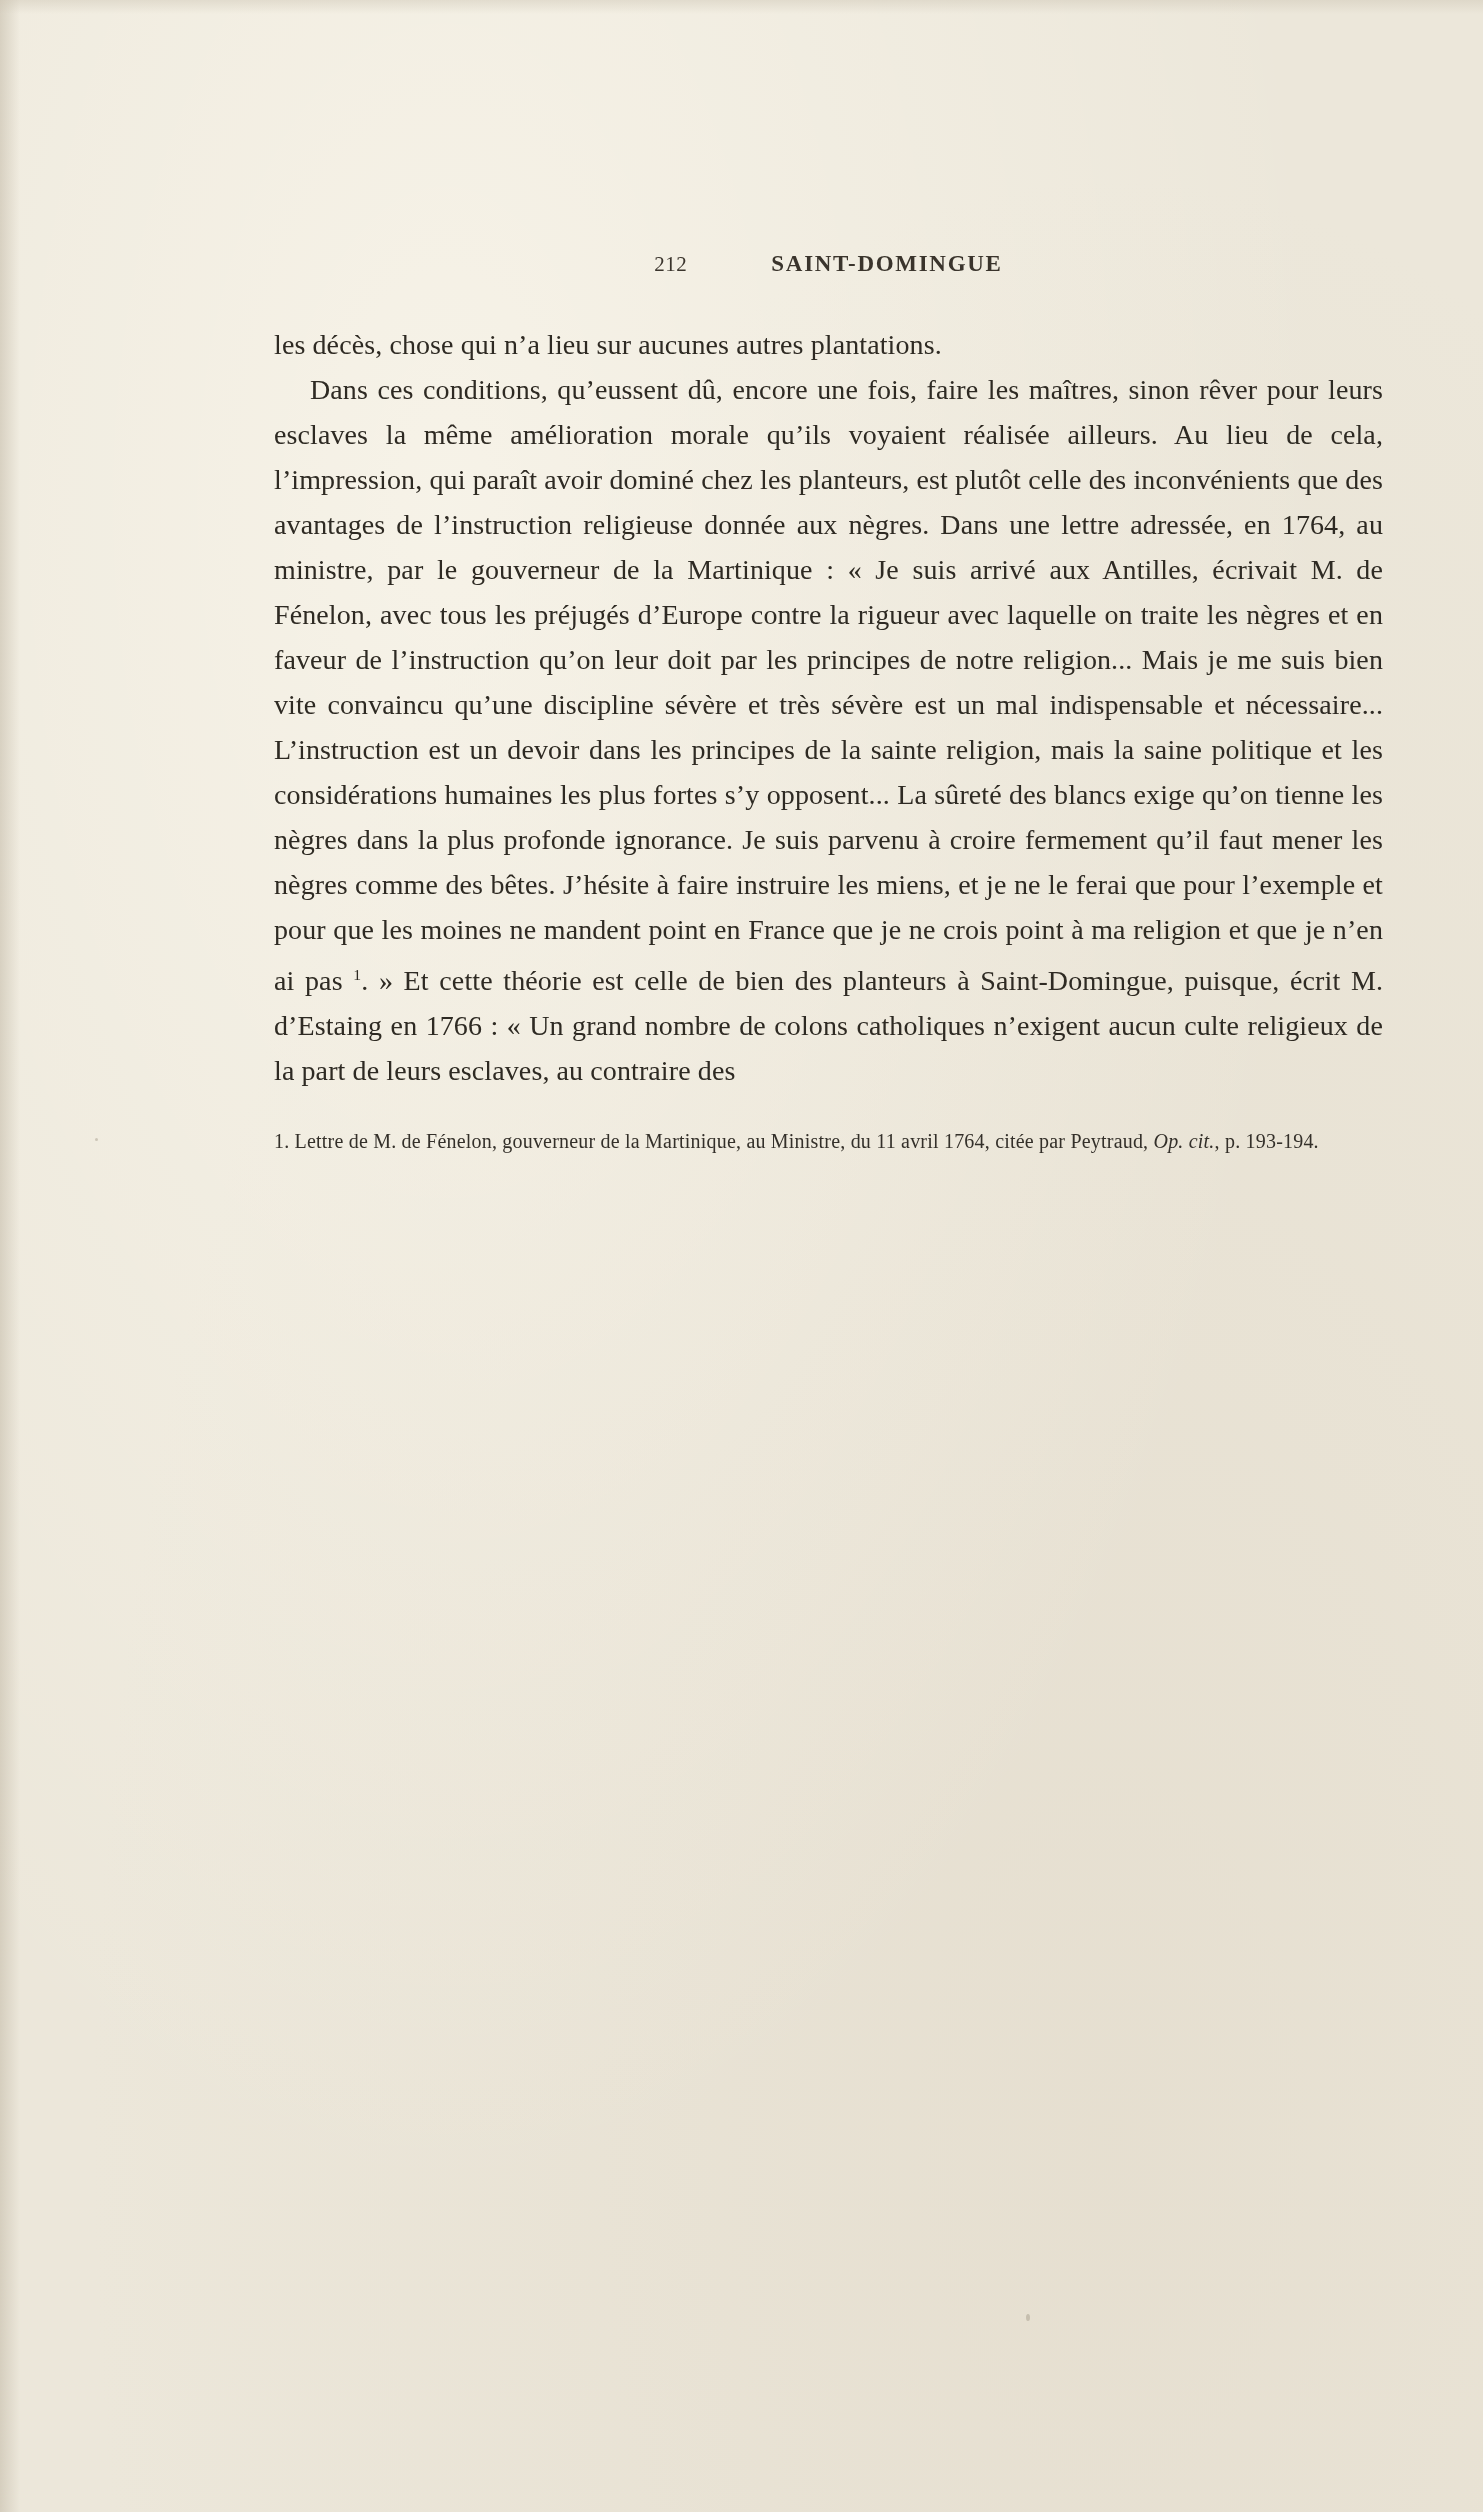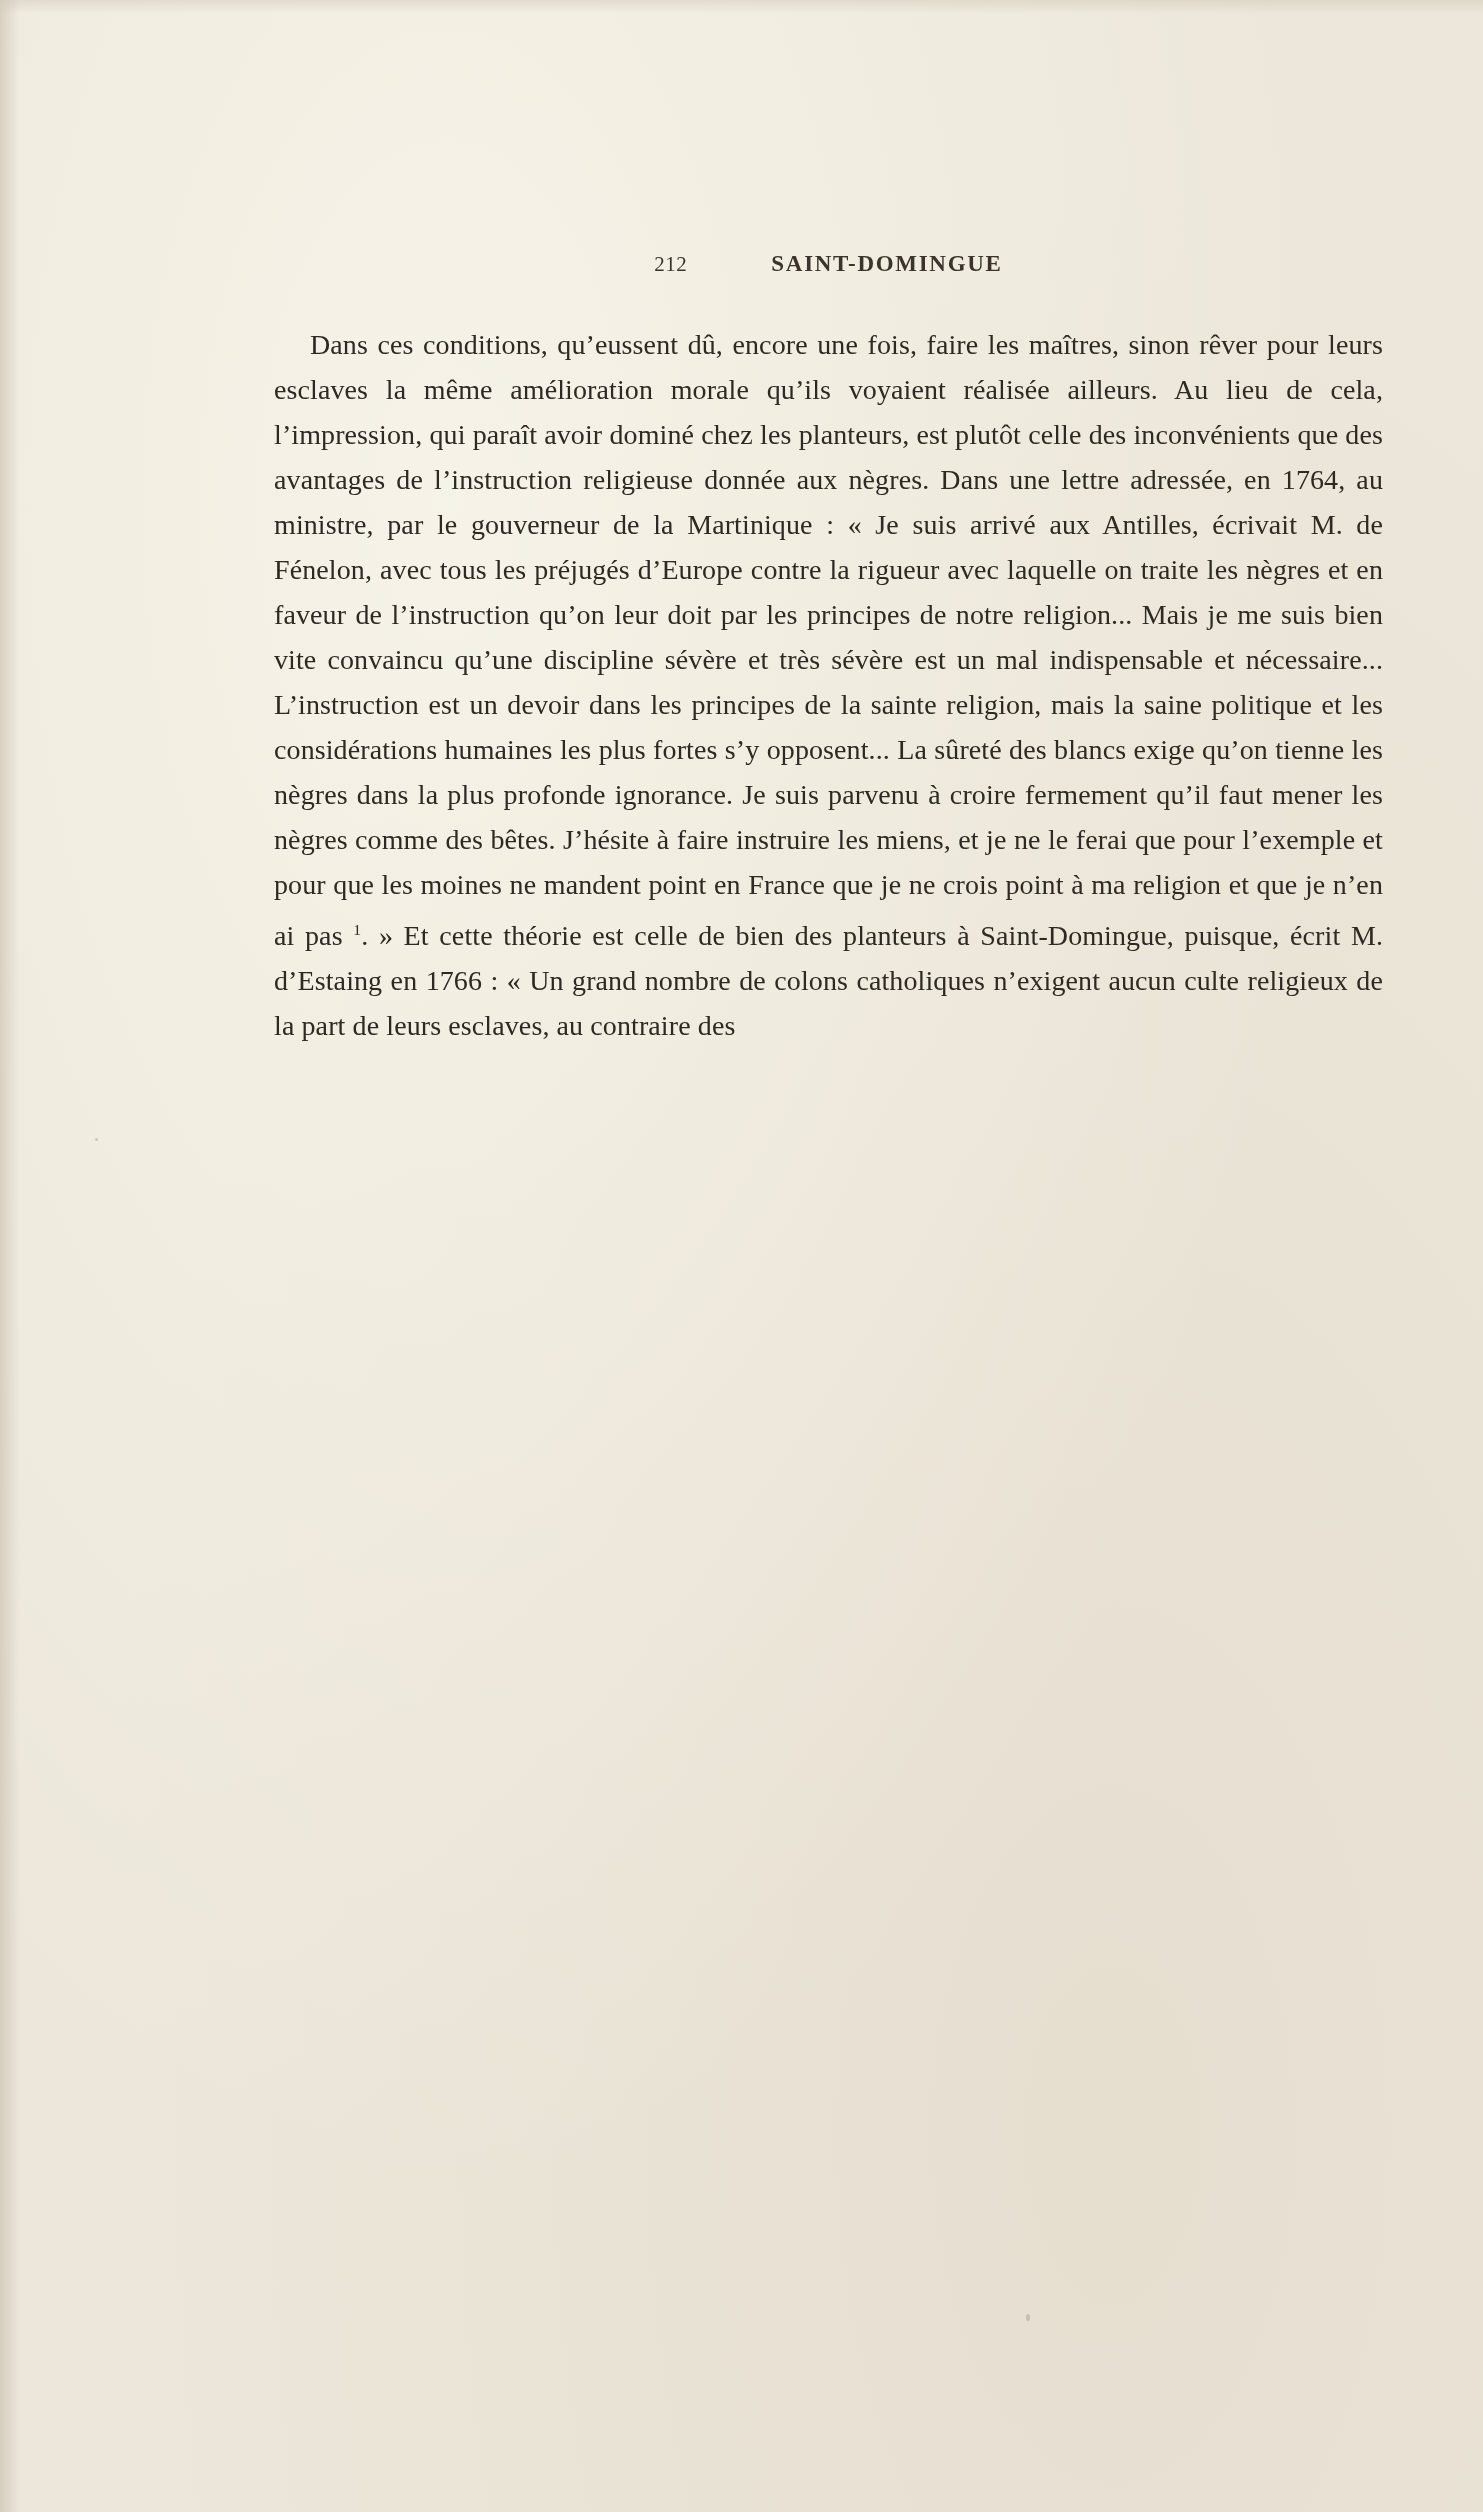--- a/index.html
+++ b/index.html
@@ -108,21 +108,23 @@
   <div class="speck" style="left:1026px; top:2314px; width:3.9px; height:7px;"></div>
   <div class="speck" style="left:95px; top:1138px; width:3.1px; height:3.1px;"></div>
 
   <div class="text-block">
 
     <div class="header-row">
       <div class="folio">212</div>
       <div class="running-head">SAINT-DOMINGUE</div>
     </div>
 
+    <p class="body">les décès, chose qui n’a lieu sur aucunes autres plantations.</p>
 
     <p class="body indent"><span>Dans ces conditions, qu’eussent dû, encore une fois, faire les maîtres, sinon rêver pour leurs esclaves la même amélioration morale qu’ils voyaient réalisée ailleurs. Au lieu de cela, l’impression, qui paraît avoir dominé chez les planteurs, est plutôt celle des inconvénients que des avantages de l’instruction religieuse donnée aux nègres. Dans une lettre adressée, en 1764, au ministre, par le gouverneur de la Martinique : « Je suis arrivé aux Antilles, écrivait M. de Fénelon, avec tous les préjugés d’Europe contre la rigueur avec laquelle on traite les nègres et en faveur de l’instruction qu’on leur doit par les principes de notre religion... Mais je me suis bien vite convaincu qu’une discipline sévère et très sévère est un mal indispensable et nécessaire... L’instruction est un devoir dans les principes de la sainte religion, mais la saine politique et les considérations humaines les plus fortes s’y opposent... La sûreté des blancs exige qu’on tienne les nègres dans la plus profonde ignorance. Je suis parvenu à croire fermement qu’il faut mener les nègres comme des bêtes. J’hésite à faire instruire les miens, et je ne le ferai que pour l’exemple et pour que les moines ne mandent point en France que je ne crois point à ma religion et que je n’en ai pas </span><span class="fn-mark">1</span><span>. » Et cette théorie est celle de bien des planteurs à Saint-Domingue, puisque, écrit M. d’Estaing en 1766 : « Un grand nombre de colons catholiques n’exigent aucun culte religieux de la part de leurs esclaves, au contraire des</span></p>
 
     <div class="footnote-sep"></div>
 
+    <p class="footnote"><span>1.</span> <span>Lettre de M. de Fénelon, gouverneur de la Martinique, au Ministre, du 11 avril 1764, citée par Peytraud, </span><i>Op. cit.</i><span>, p. 193-194.</span></p>
 
   </div>
 </div>
 
 
 </body></html>

